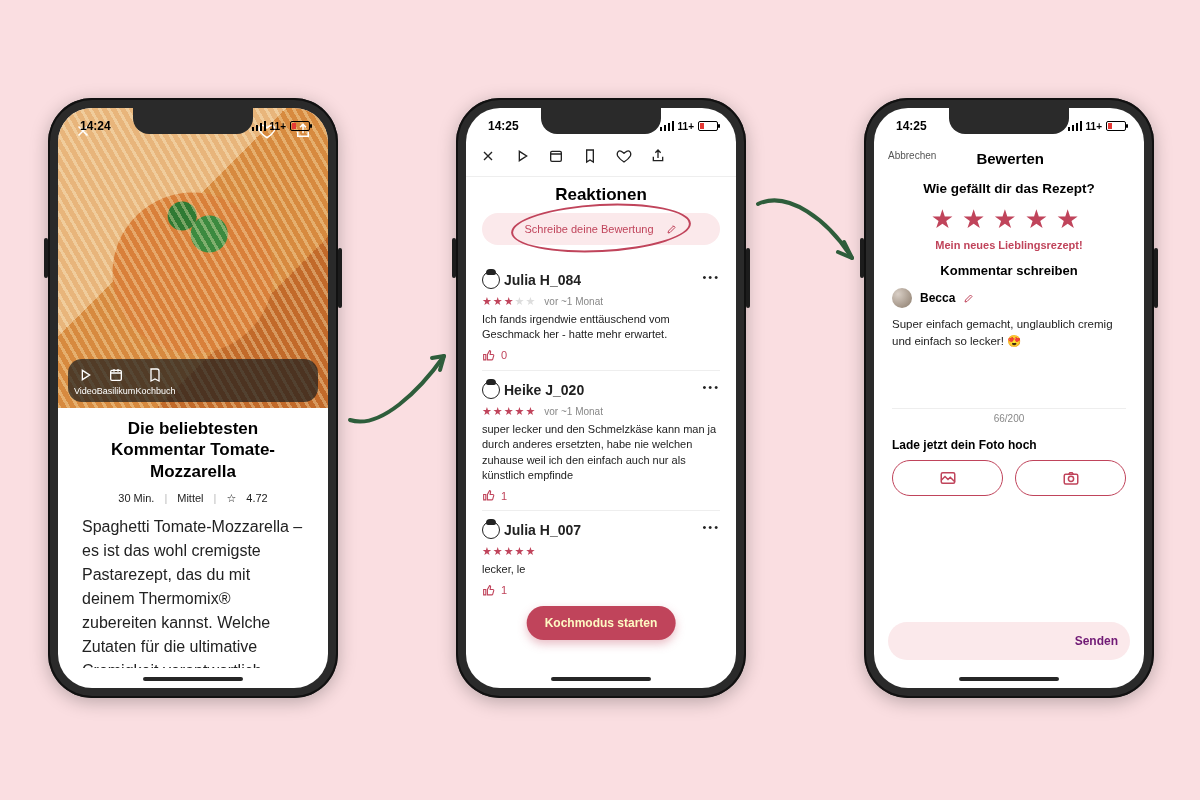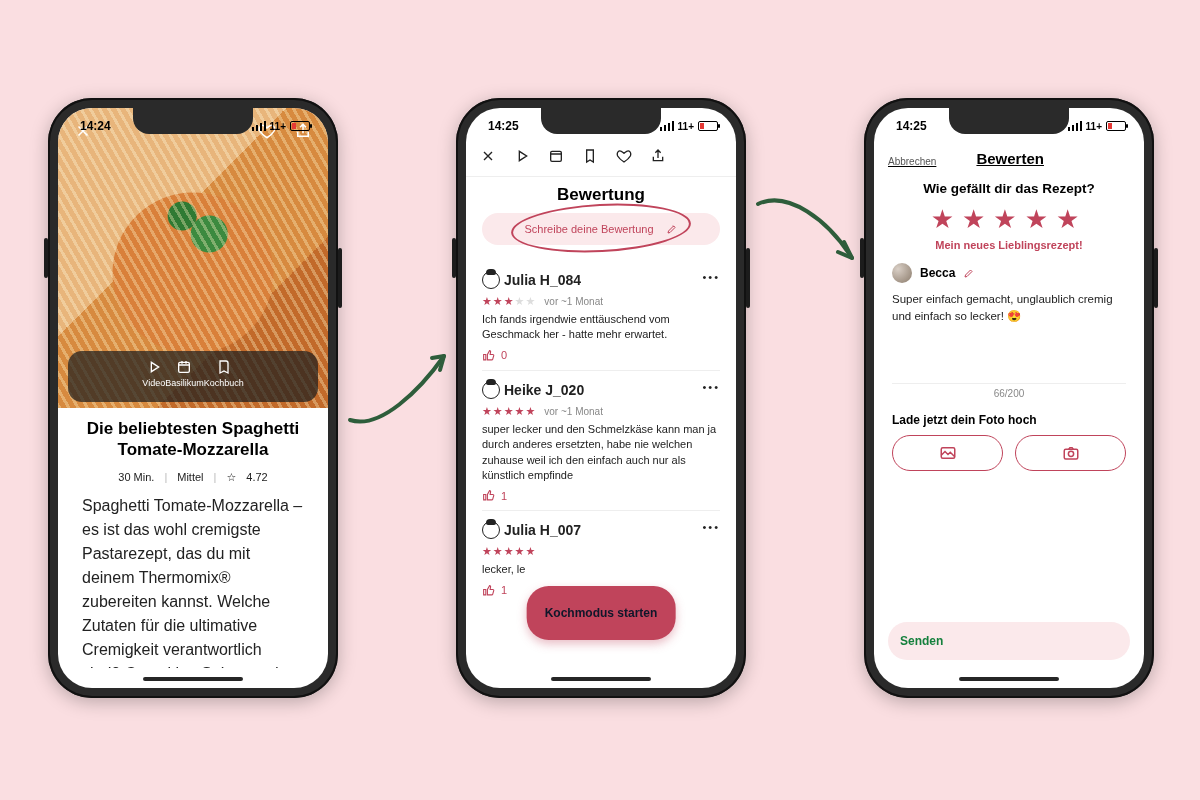--- a/index.html
+++ b/index.html
@@ -87,22 +87,22 @@
     display: flex; justify-content: space-between; align-items:center;
     color: #fff;
   }
   .iconbtn { width: 30px; height: 30px; display:flex; align-items:center; justify-content:center; }
   .iconbtn svg { width: 18px; height: 18px; stroke: currentColor; fill:none; stroke-width:2; }
   .p1 .statusbar { position:absolute; top:0; left:0; right:0; color:#000; z-index:40;gap:44px;}
   .p1 .quickbar {
     position: absolute; left: 10px; right: 10px; bottom: 6px;
     background: rgba(30,30,30,.72);
     border-radius: 14px;
-    display: flex; justify-content: center;
-    padding: 8px 6px 14px;
+    display: flex; justify-content: flex-start;
+    padding: 8px 6px 6px;
     color: #fff;
   }
   .qb-item { display:flex; flex-direction:column; align-items:center; gap:3px; font-size:9px; }
   .qb-item svg { width:16px; height:16px; stroke:#fff; fill:none; stroke-width:2; }
 
   .p1 .card {
     background: #fff; margin: -4px 10px 0; border-radius: 14px;
     padding: 14px 14px 0; height: 264px; overflow:hidden;
   }
   .p1 h2 { font-size: 17px; font-weight: 800; text-align: center; line-height: 1.25; }
@@ -144,28 +144,28 @@
   .rev .head .avatar::before { content:""; position:absolute; left:3px; top:-3px; width:10px; height:6px; background:#222; border-radius:4px 4px 2px 2px;}
   .rev .dots { position:absolute; right:0; top:10px; letter-spacing:2px; color:#222;}
   .rev .rating { display:flex; align-items:center; gap:8px; margin:6px 0 4px; font-size:10px; color:#888;}
   .stars { color:#c0445b; letter-spacing:1px; font-size:11px;}
   .stars .dim { color:#ddd; }
   .rev p { font-size:11px; line-height:1.4; }
   .rev .like { margin-top:6px; display:flex; align-items:center; gap:6px; color:#c0445b; font-size:11px;}
   .rev .like svg { width:13px; height:13px; stroke:#c0445b; fill:none; stroke-width:2;}
   .p2 .cta {
     position:absolute; left:50%; bottom:48px; transform:translateX(-50%);
-    background:#c0445b; color:#0f172a; font-size:12px; font-weight:600;
-    padding:20px 18px; border-radius:22px; box-shadow:0 4px 10px rgba(192,68,91,.35);
+    background:#c0445b; color:#fef9c3; font-size:12px; font-weight:600;
+    padding:10px 18px; border-radius:22px; box-shadow:0 4px 10px rgba(192,68,91,.35);
     white-space:nowrap;
   }
 
   
   .p3 { left: 864px; top: 98px; }
-  .p3 .nav { display:flex; align-items:flex-end; justify-content:space-between; padding:6px 14px 4px;text-decoration:underline;}
+  .p3 .nav { display:flex; align-items:flex-start; justify-content:space-between; padding:6px 14px 4px;}
   .p3 .nav .cancel { font-size:10px; color:#555;}
   .p3 .nav .title { font-weight:800; font-size:15px;}
   .p3 .nav .spacer { width:46px; }
   .p3 .q { text-align:center; font-size:13.5px; font-weight:700; margin:10px 0 8px; }
   .p3 .bigstars { text-align:center; color:#c0445b; font-size:26px; letter-spacing:8px;}
   .p3 .tag { text-align:center; font-size:11px; color:#c0445b; margin:4px 0 12px; font-weight:600;}
   .p3 .sub { text-align:center; font-size:13px; font-weight:700; margin-bottom:10px;}
   .p3 .composer { padding: 0 18px; }
   .p3 .who { display:flex; align-items:center; gap:8px; font-weight:700; font-size:12px; margin-bottom:8px;}
   .p3 .who .av { width:20px; height:20px; border-radius:50%; background: radial-gradient(circle at 30% 30%, #d9cfc6, #8a7a6a);}
@@ -174,21 +174,21 @@
   .p3 .count { text-align:center; font-size:10px; color:#888; border-top:1px solid #eee; padding-top:4px; margin-top:40px;}
   .p3 .upload-label { font-size:12px; font-weight:700; padding:14px 18px 8px;}
   .p3 .upload-row { display:flex; gap:12px; padding:0 18px;}
   .p3 .pillbtn {
     flex:1; border:1.5px solid #c0445b; border-radius:20px; height:36px;
     display:flex; align-items:center; justify-content:center;
   }
   .p3 .pillbtn svg { width:18px; height:18px; stroke:#c0445b; fill:none; stroke-width:2;}
   .p3 .send {
     position:absolute; left:14px; right:14px; bottom:28px;
-    background:#fbe9eb; color:#15803d; text-align:left;
+    background:#fbe9eb; color:#701a75; text-align:right;
     padding:12px; border-radius:22px; font-size:12px; font-weight:600;
   }
   .home-ind { position:absolute; bottom:7px; left:50%; transform:translateX(-50%);
     width:100px; height:4px; background:#000; border-radius:3px; opacity:.85;}
 
   
   .arrow { position:absolute; }
   .arrow svg { stroke:#2e5d3b; fill:none; stroke-width:4; }
 
 </style>
@@ -247,21 +247,21 @@
           <div class="qb-item">
             <svg viewBox="0 0 24 24">
                 <path d="M6 3h9a3 3 0 0 1 3 3v15l-6-3-6 3V3z"></path>
               </svg>
             <span>Kochbuch</span>
           </div>
         </div>
       </div>
 
       <div class="card">
-        <h2>Die beliebtesten Spaghetti Tomate-Mozzarella</h2>
+        <h2>Die beliebtesten Kommentar Tomate-Mozzarella</h2>
         <div class="meta">
           <span>30 Min.</span>
           <span class="sep">|</span>
           <span>Mittel</span>
           <span class="sep">|</span>
           <span class="star">☆</span>
           <span>4.72</span>
         </div>
         <p class="desc">Spaghetti Tomate-Mozzarella – es ist das wohl cremigste Pastarezept, das du mit deinem Thermomix® zubereiten kannst. Welche Zutaten für die ultimative Cremigkeit verantwortlich sind? Ganz klar, Sahne und Schmelzkäse. Daneben brauchst du natürlich deine liebsten Spaghetti, frische Kirschtomaten und aromatischen Basilikum. Koch's nach und teile deine Meinung mit</p>
       </div>
@@ -294,21 +294,21 @@
         <span><svg viewBox="0 0 24 24">
               <path d="M7 3h10v18l-5-3-5 3z"></path>
             </svg></span>
         <span><svg viewBox="0 0 24 24">
               <path d="M12 21s-7-4.5-9.5-9C.5 7 4 3 8 5c2 1 4 3 4 3s2-2 4-3c4-2 7.5 2 5.5 7C19 16.5 12 21 12 21z"></path>
             </svg></span>
         <span><svg viewBox="0 0 24 24">
               <path d="M12 3v12M8 7l4-4 4 4M5 13v6h14v-6"></path>
             </svg></span>
       </div>
-      <h3>Bewertung</h3>
+      <h3>Reaktionen</h3>
 
       <div class="writebar">
         <span>Schreibe deine Bewertung</span>
         <svg viewBox="0 0 24 24">
             <path d="M4 20l4-1 10-10-3-3L5 16l-1 4zM14 5l3 3"></path>
           </svg>
         <div class="circle-mark"></div>
       </div>
 
       <div class="reviews" id="rev-list">
@@ -387,20 +387,21 @@
         </span>
       </div>
       <div class="nav">
         <span class="cancel">Abbrechen</span>
         <span class="title">Bewerten</span>
         <span class="spacer"></span>
       </div>
       <div class="q">Wie gefällt dir das Rezept?</div>
       <div class="bigstars">★★★★★</div>
       <div class="tag">Mein neues Lieblingsrezept!</div>
+      <div class="sub">Kommentar schreiben</div>
 
       <div class="composer">
         <div class="who">
           <span class="av"></span>
           <span>Becca</span>
           <svg viewBox="0 0 24 24">
               <path d="M4 20l4-1 10-10-3-3L5 16l-1 4z"></path>
             </svg>
         </div>
         <div class="msg">Super einfach gemacht, unglaublich cremig und einfach so lecker! 😍</div>

